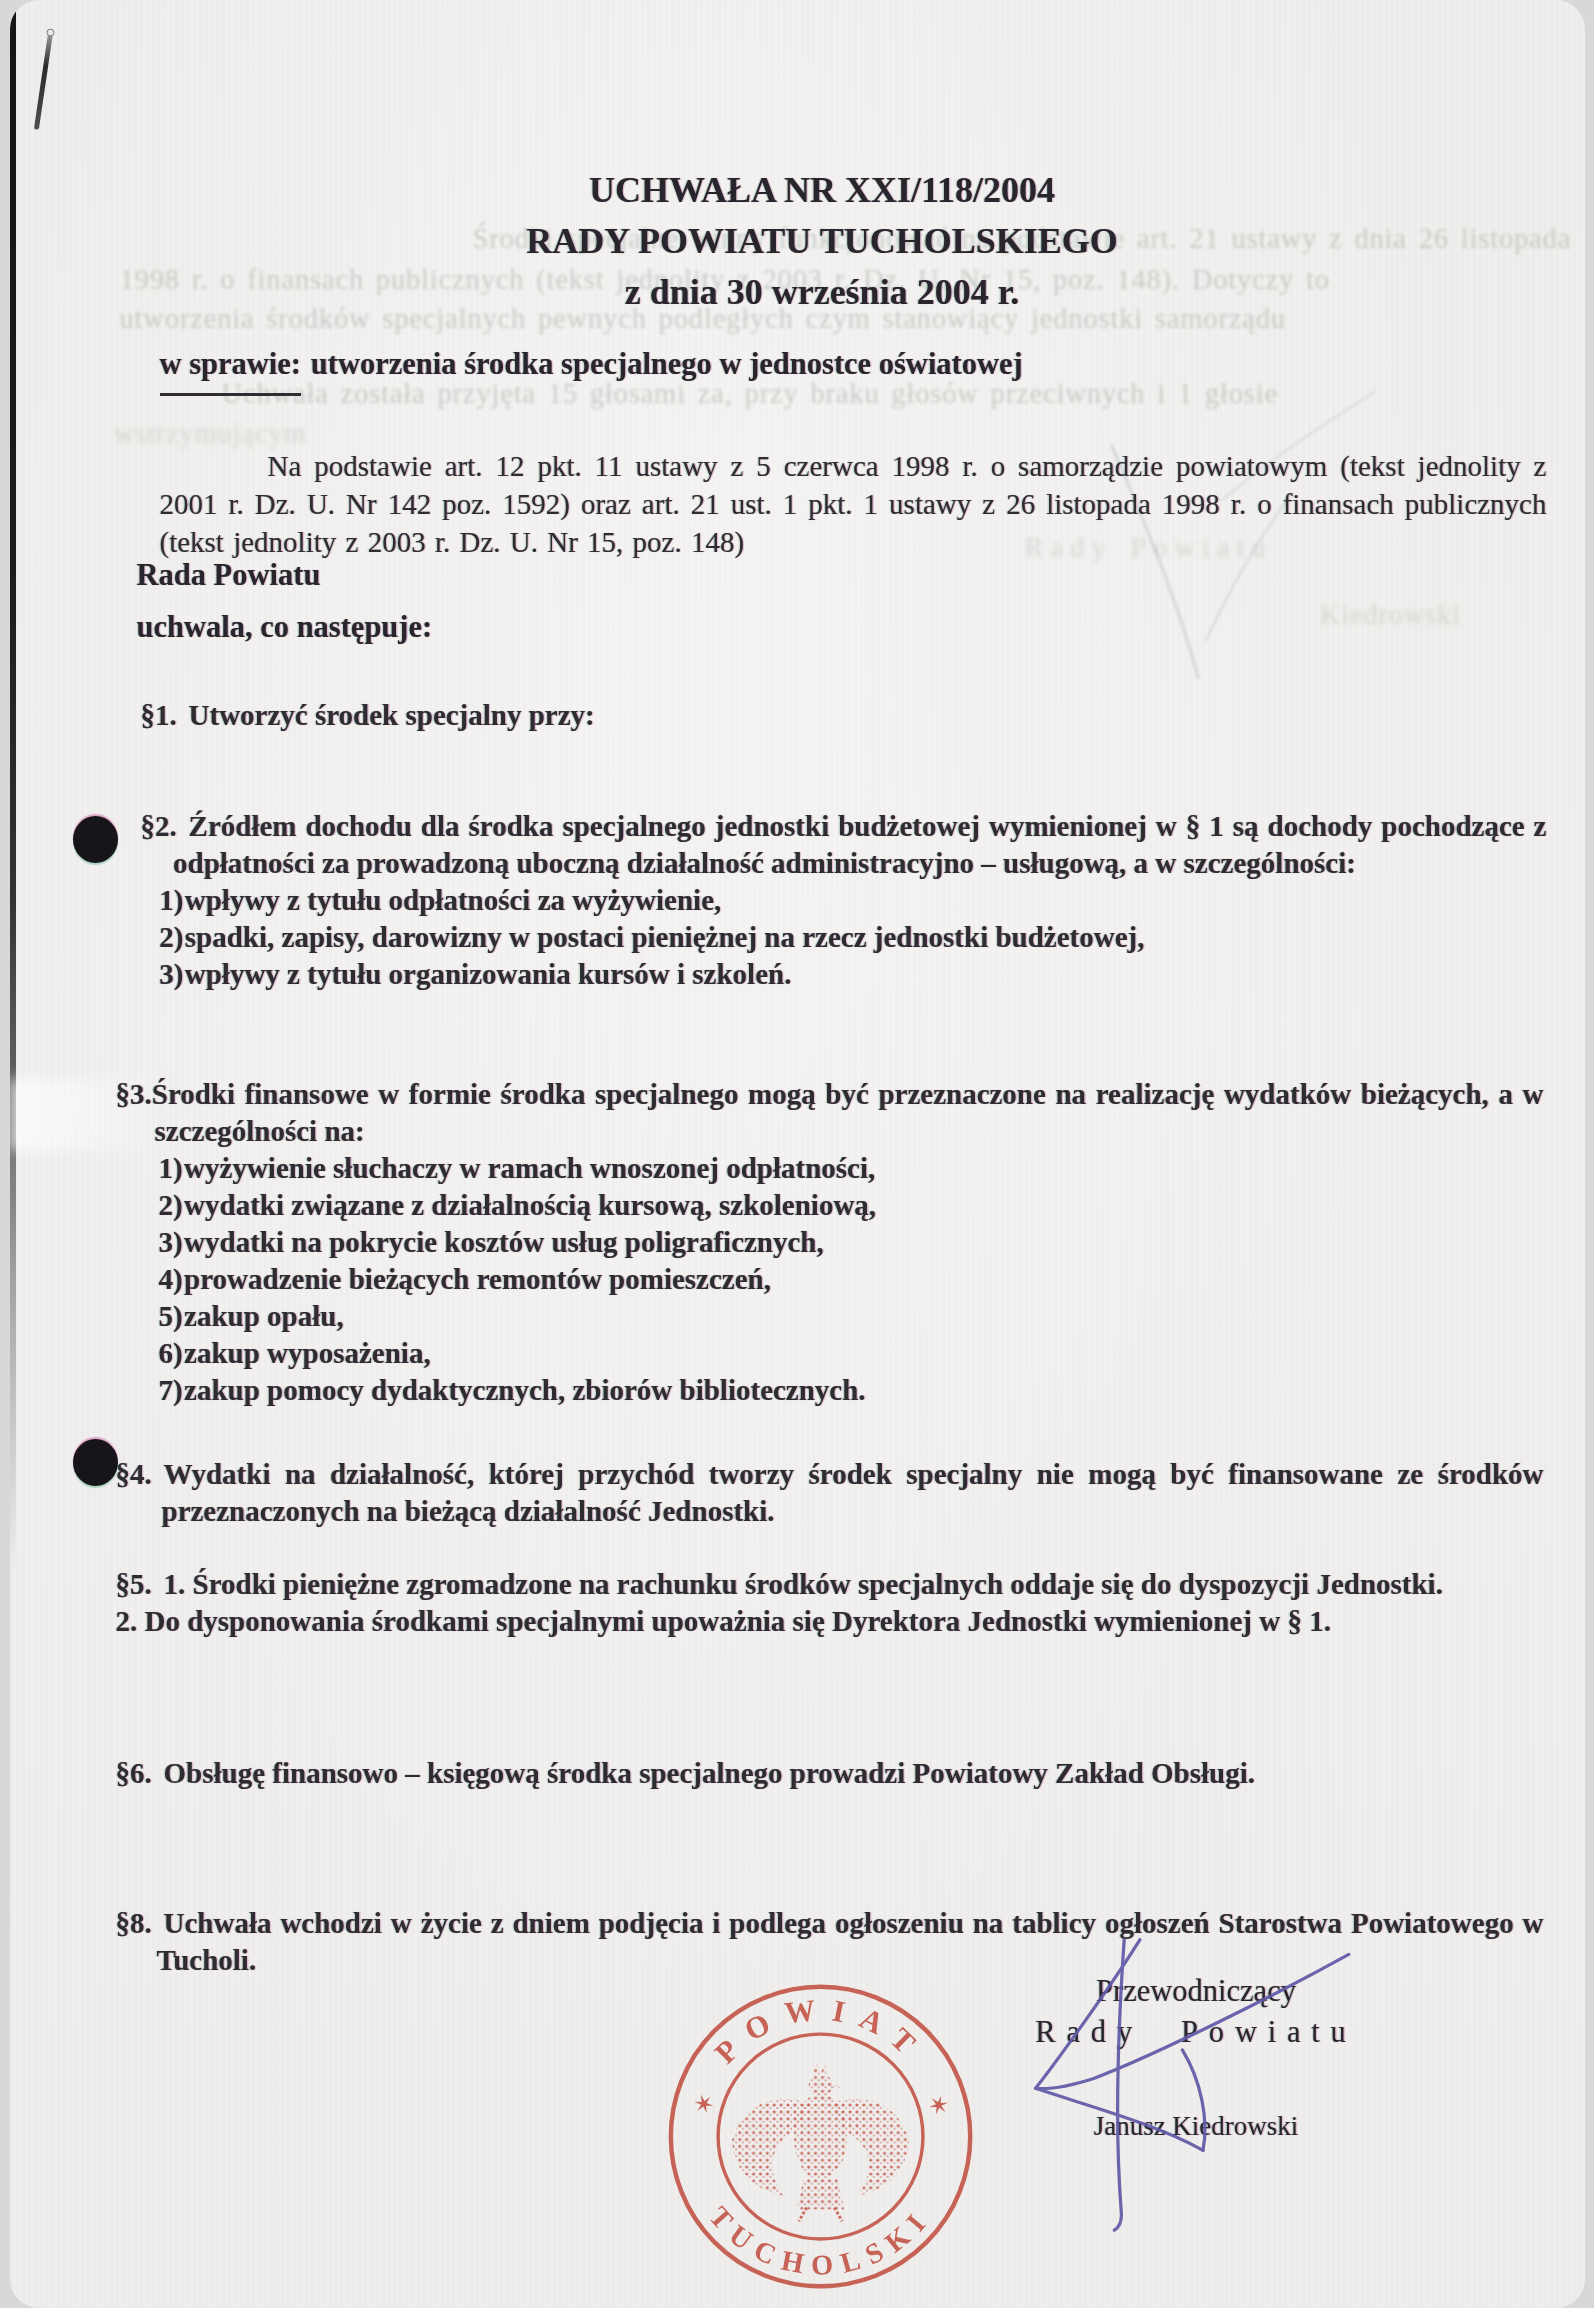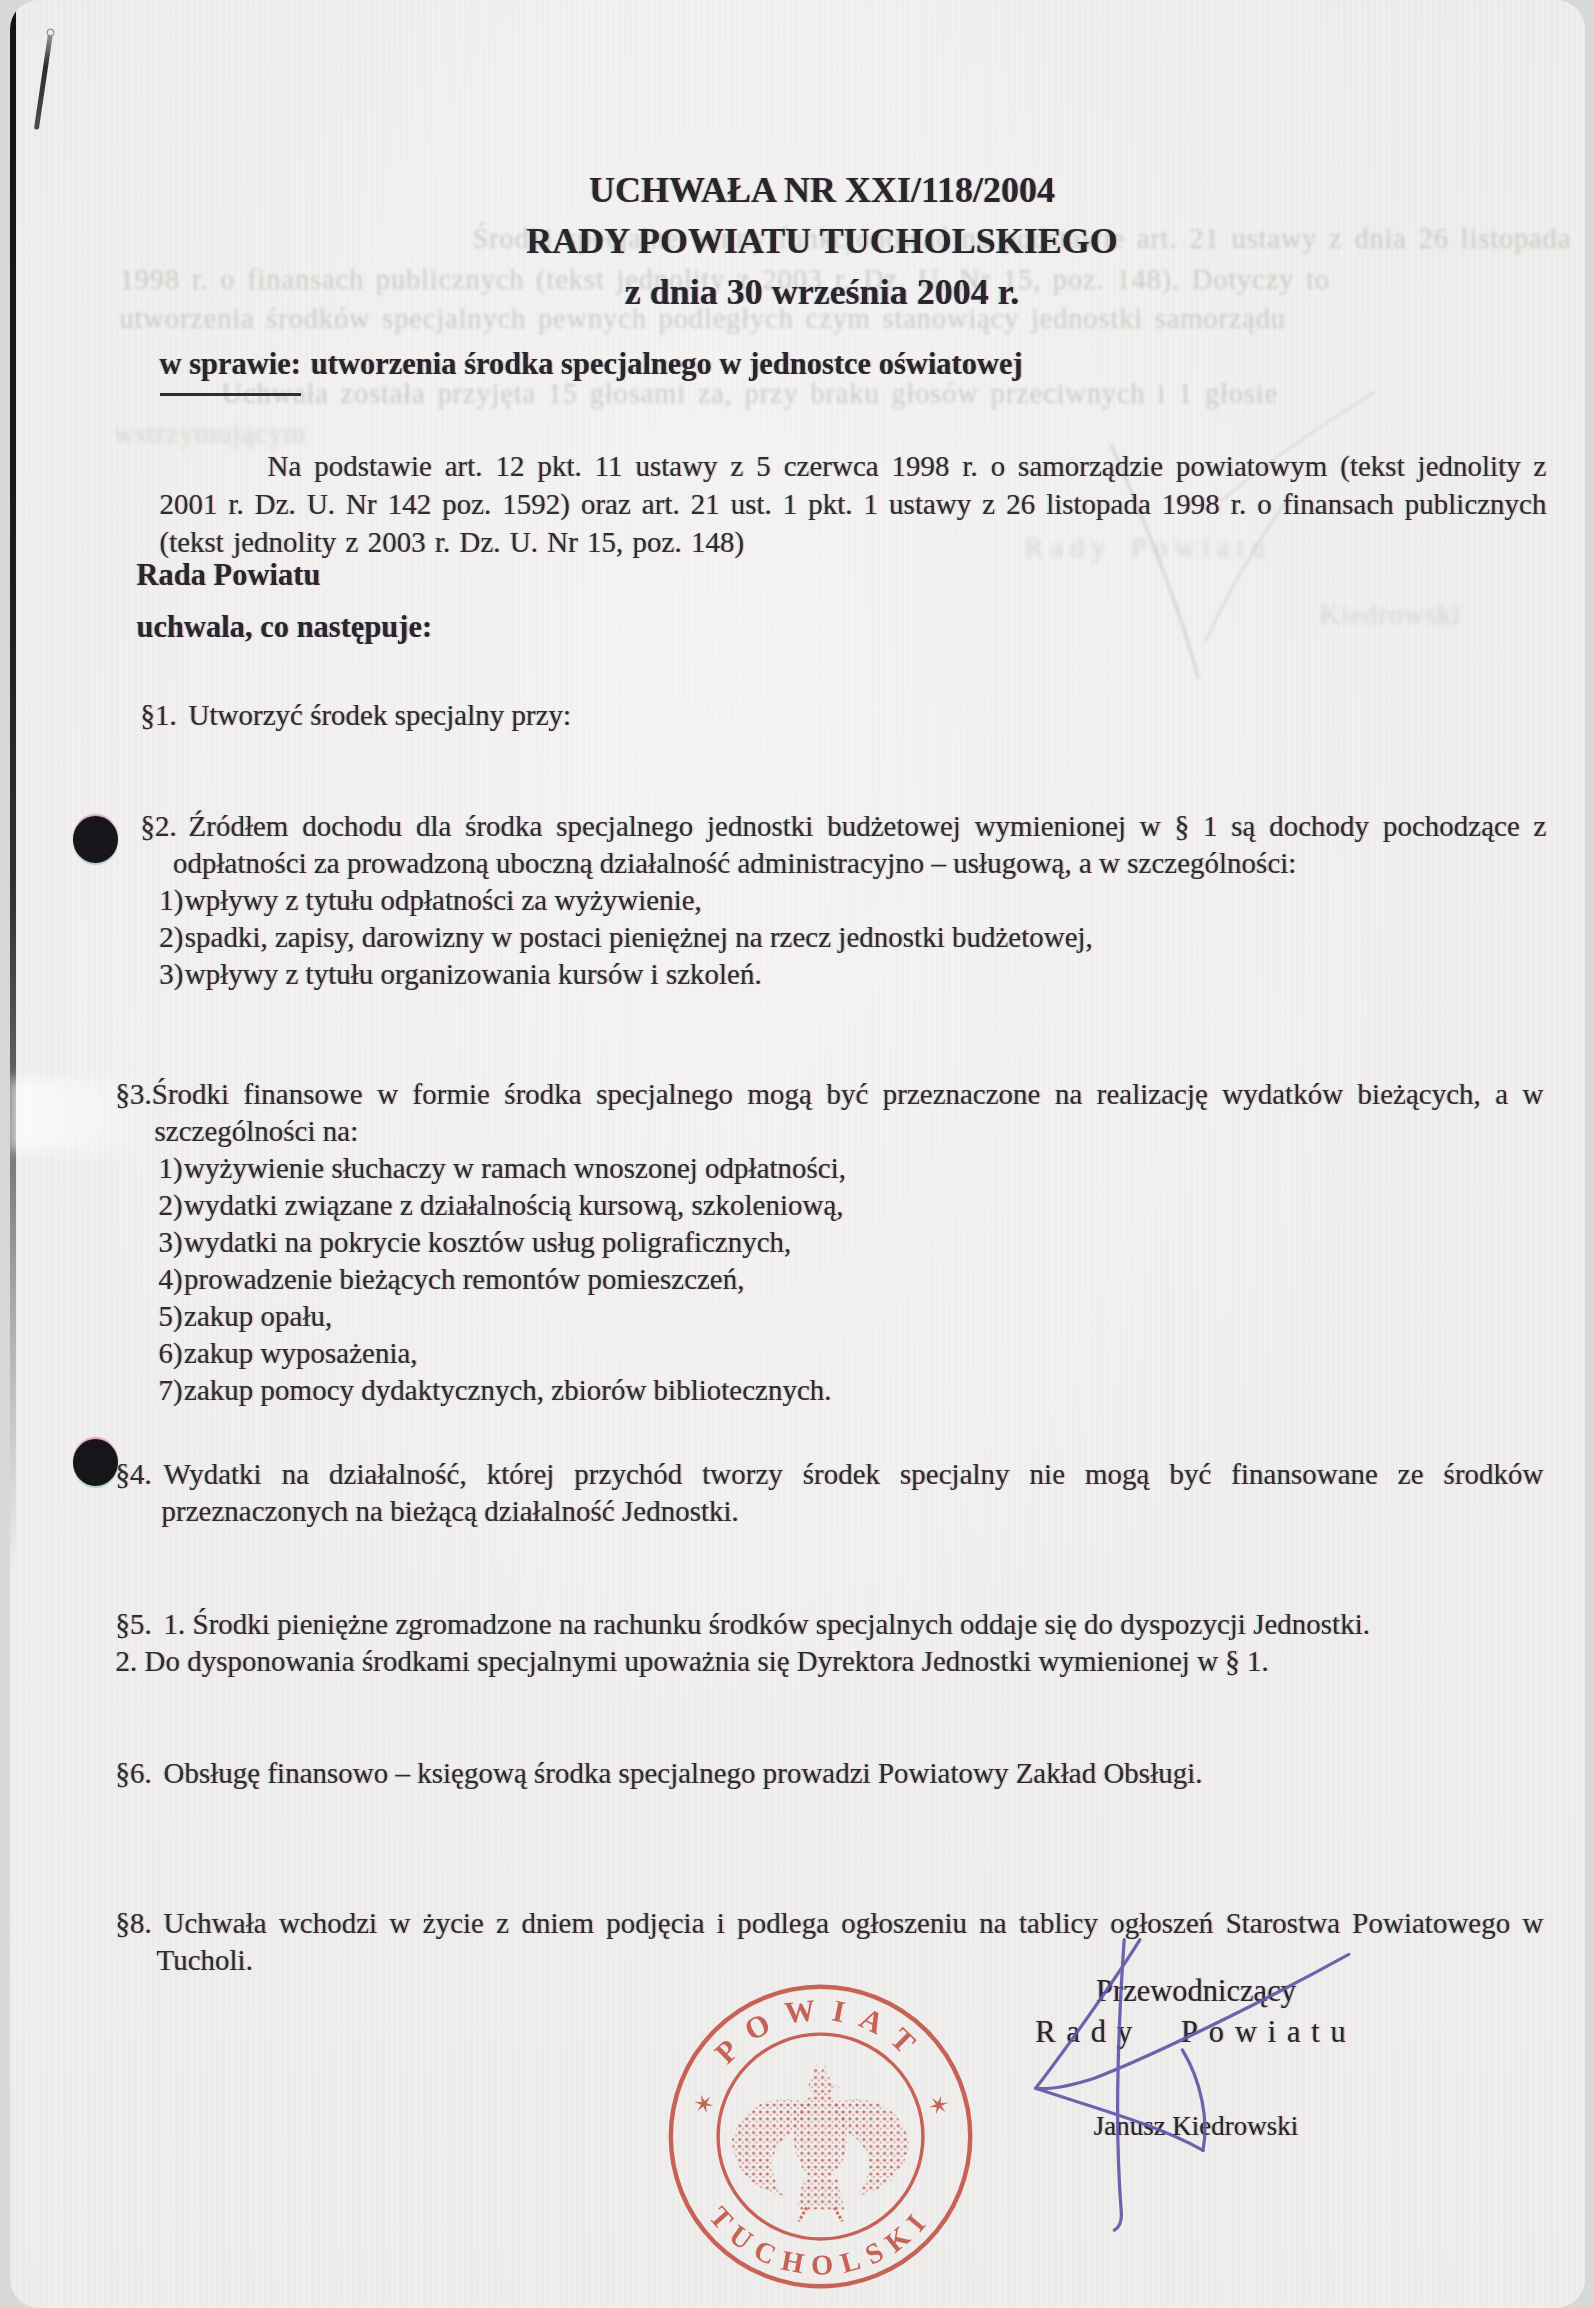--- a/index.html
+++ b/index.html
@@ -33,34 +33,34 @@
   .bleed.dim{opacity:0.34;filter:blur(2.2px);}
   
   .title-wrap{left:113px;top:165px;width:1399px;text-align:center;font-weight:bold;font-size:36px;line-height:51px;color:#29252c;}
   .subject{left:150px;top:347px;font-weight:bold;font-size:30.5px;white-space:nowrap;color:#29252c;}
   .subject .u{border-bottom:3px solid #312b33;padding-bottom:12px;}
   .subject .rest{margin-left:9.9px;margin-top:9px;}
   .legal{left:150px;top:418px;width:1387px;font-size:29px;line-height:38px;
     text-align:justify;text-indent:108px;word-spacing:2px;}
   .intro{left:127px;top:558px;width:1399px;text-align:left;font-weight:bold;font-size:30.5px;color:#29252c;}
   .intro .l2{margin-top:16.7px;}
-  .sec{position:absolute;font-size:29px;line-height:37px;}
+  .sec{position:absolute;font-size:29px;line-height:37px;font-weight:bold;}
   .sec p{margin:0;text-align:justify;}
   .lbl{margin-right:11.8px;}
   .s1{left:131px;top:697px;width:1406px;}
   .s1 .l2{margin-left:16.7px;text-align:left;}
   .s2{left:131px;top:808px;width:1406px;}
   .s2 p{padding-left:32.5px;text-indent:-32.5px;}
   .s3{left:106px;top:1076px;width:1428px;}
   .s3 p{padding-left:39px;text-indent:-39px;}
   .s3 .lbl{margin-right:0;}
   .s4{left:106px;top:1456px;width:1428px;}
   .s4 p{padding-left:46px;text-indent:-46px;}
   .s5{left:106px;top:1566px;width:1428px;}
-  .s5 .sub1{padding-left:63px;text-indent:-63px;margin-top:40px;}
+  .s5 .sub1{padding-left:63px;text-indent:-63px;}
   .s5 .sub2{width:1379px;padding-left:11.8px;text-indent:-11.8px;}
   .s6{left:106px;top:1755px;width:1428px;}
   .s7{left:106px;top:1830px;width:1428px;}
   .s8{left:106px;top:1905px;width:1428px;}
   .s8 p{padding-left:41px;text-indent:-41px;}
   .list{margin-top:0;}
   .li{position:relative;padding-left:25.6px;line-height:37px;white-space:nowrap;}
   .li .num{position:absolute;left:0;}
   .s2 .list{margin-left:18.7px;}
   .s3 .list{margin-left:43px;}

